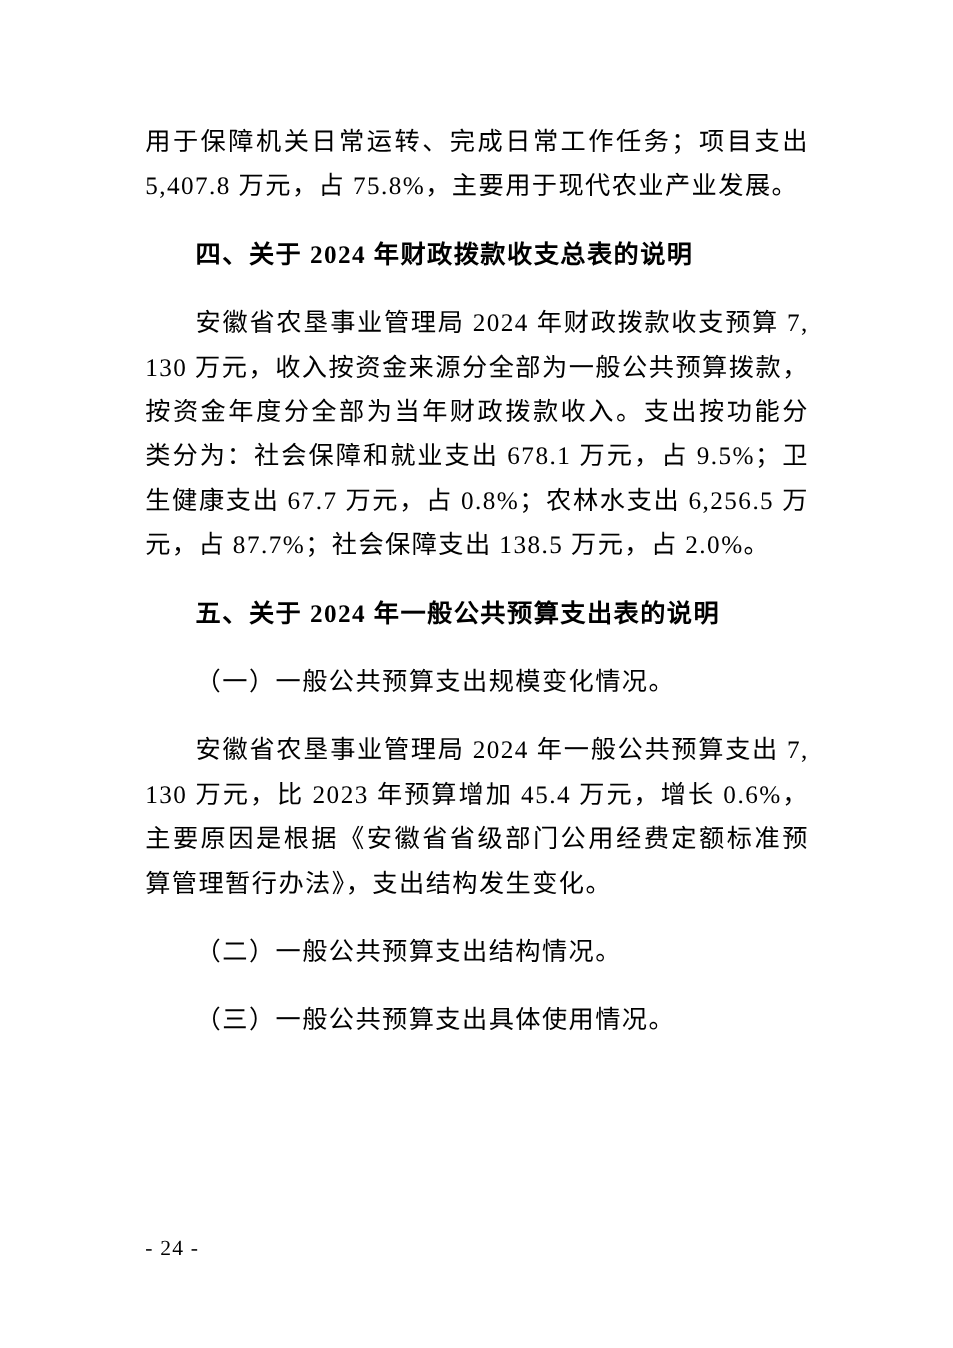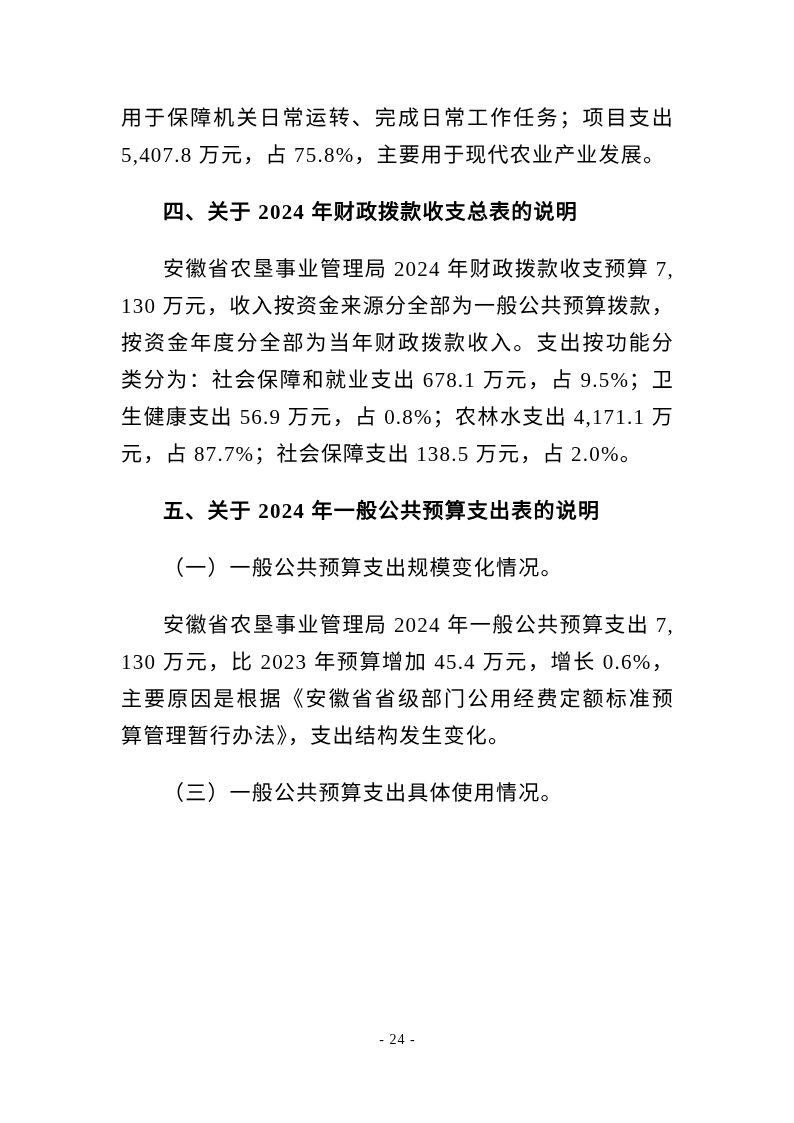--- a/index.html
+++ b/index.html
@@ -29,33 +29,34 @@
     text-align-last: left;
     word-break: break-all;
   }
   .para.indent { text-indent: 2em; margin-top: 20px; }
   .para.heading { font-weight: 700; }
   .para b { font-weight: 700; }
   .page-number {
     position: absolute;
     left: 121px; top: 1031px;
     width: 553px;
-    text-align: center;
-    font-size: 14px;
+    text-align: left;
+    font-size: 18px;
     line-height: 18px;
     letter-spacing: 1px;
   }
 </style>
 </head>
 <body>
 
 <div class="page">
   <main class="content" id="paragraph-container">
       <p class="para">用于保障机关日常运转、完成日常工作任务；项目支出 5,407.8 万元，占 75.8%，主要用于现代农业产业发展。</p>
       <p class="para indent heading">四、关于 2024 年财政拨款收支总表的说明</p>
-      <p class="para indent">安徽省农垦事业管理局 2024 年财政拨款收支预算 7,130 万元，收入按资金来源分全部为一般公共预算拨款，按资金年度分全部为当年财政拨款收入。支出按功能分类分为：社会保障和就业支出 678.1 万元，占 9.5%；卫生健康支出 56.9 万元，占 0.8%；农林水支出 4,171.1 万元，占 87.7%；社会保障支出 138.5 万元，占 2.0%。</p>
+      <p class="para indent">安徽省农垦事业管理局 2024 年财政拨款收支预算 7,130 万元，收入按资金来源分全部为一般公共预算拨款，按资金年度分全部为当年财政拨款收入。支出按功能分类分为：社会保障和就业支出 678.1 万元，占 9.5%；卫生健康支出 67.7 万元，占 0.8%；农林水支出 6,256.5 万元，占 87.7%；社会保障支出 138.5 万元，占 2.0%。</p>
       <p class="para indent heading">五、关于 2024 年一般公共预算支出表的说明</p>
       <p class="para indent">（一）一般公共预算支出规模变化情况。</p>
       <p class="para indent">安徽省农垦事业管理局 2024 年一般公共预算支出 7,130 万元，比 2023 年预算增加 45.4 万元，增长 0.6%，主要原因是根据《安徽省省级部门公用经费定额标准预算管理暂行办法》，支出结构发生变化。</p>
+      <p class="para indent">（二）一般公共预算支出结构情况。</p>
       <p class="para indent">（三）一般公共预算支出具体使用情况。</p>
     </main>
   <div class="page-number">- 24 -</div>
 </div>
 
 </body></html>

